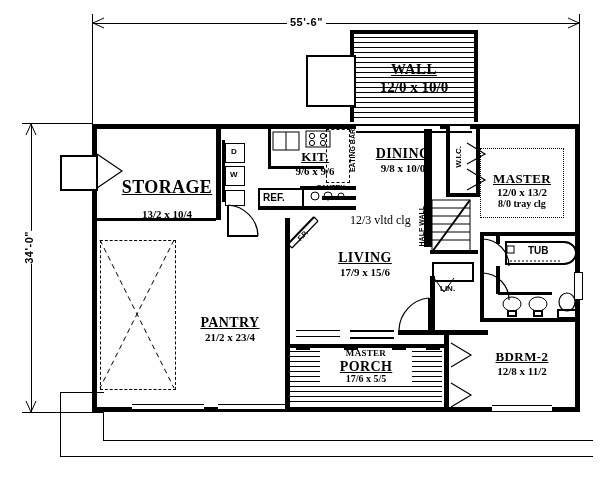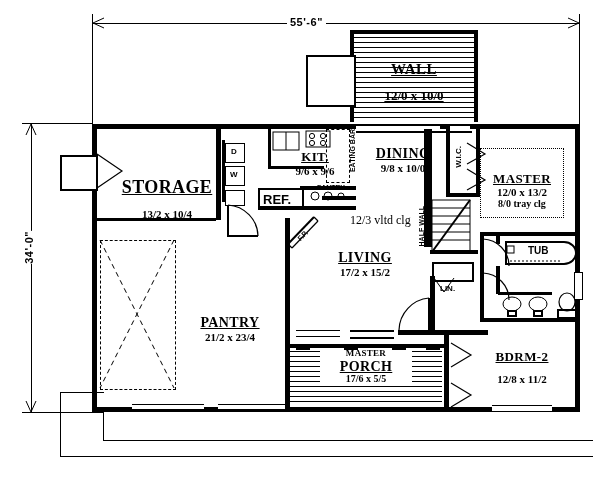--- a/index.html
+++ b/index.html
@@ -85,21 +85,21 @@
   <div class="thinwall" style="left:103px;top:412px;width:1px;height:29px;"></div>
   <div class="thinwall" style="left:103px;top:440px;width:490px;height:1px;"></div>
   <div class="thinwall" style="left:30px;top:412px;width:74px;height:1px;"></div>
 
   <div class="deckhatch" style="left:352px;top:32px;width:124px;height:88px;"></div>
   <div class="wall" style="left:350px;top:30px;width:128px;height:4px;"></div>
   <div class="wall" style="left:350px;top:30px;width:4px;height:92px;"></div>
   <div class="wall" style="left:474px;top:30px;width:4px;height:92px;"></div>
   <div class="rm" style="left:358px;top:61px;width:112px;">
     <div class="nm" style="font-size:15px;">WALL</div>
-    <div class="dm" style="font-size:13px;margin-top:12px;text-decoration:underline;">12/0  x  10/0</div>
+    <div class="dm" style="font-size:15px;margin-top:2px;">12/0  x  10/0</div>
   </div>
 
   <div class="solidbox" style="left:306px;top:55px;width:46px;height:48px;border-width:2px;"></div>
 
   <div class="wall" style="left:92px;top:124px;width:260px;height:5px;"></div>
 
   <div class="wall" style="left:476px;top:124px;width:104px;height:5px;"></div>
 
   <div class="wall" style="left:352px;top:124px;width:124px;height:5px;"></div>
 
@@ -167,21 +167,21 @@
 
   <svg class="abs" style="left:305px;top:130px;width:26px;height:18px;">
     <rect class="swthin" x="1" y="1" width="24" height="16"></rect>
     <circle class="swthin" cx="7" cy="6" r="2.6"></circle>
     <circle class="swthin" cx="18" cy="6" r="2.6"></circle>
     <circle class="swthin" cx="7" cy="13" r="2.6"></circle>
     <circle class="swthin" cx="18" cy="13" r="2.6"></circle>
   </svg>
 
   <div class="solidbox" style="left:258px;top:188px;width:42px;height:18px;border-width:2px;"></div>
-  <div class="tiny" style="left:263px;top:193px;font-size:13px;text-align:center;">REF.</div>
+  <div class="tiny" style="left:263px;top:193px;font-size:10px;text-align:center;">REF.</div>
 
   <div class="wall" style="left:258px;top:206px;width:98px;height:4px;"></div>
   <div class="wall" style="left:300px;top:186px;width:56px;height:4px;"></div>
   <svg class="abs" style="left:306px;top:188px;width:44px;height:16px;">
     <circle class="swthin" cx="9" cy="8" r="4"></circle>
     <circle class="swthin" cx="22" cy="8" r="4"></circle>
     <circle class="swthin" cx="35" cy="8" r="3"></circle>
   </svg>
   <div class="tiny vert" style="left:349px;top:129px;font-size:7px;">EATING BAR</div>
 
@@ -193,21 +193,21 @@
     <div class="nm" style="font-size:14px;">DINING</div>
     <div class="dm" style="font-size:11px;margin-top:2px;">9/8  x  10/0</div>
   </div>
 
   <div class="fill" style="left:356px;top:124px;width:116px;height:5px;background:#fff;
               border-top:2px solid #000;border-bottom:2px solid #000;"></div>
 
   <div class="note" style="left:334px;top:213px;font-size:12px;font-weight:normal;">12/3  vltd clg</div>
   <div class="rm" style="left:312px;top:250px;width:106px;">
     <div class="nm" style="font-size:14px;">LIVING</div>
-    <div class="dm" style="font-size:11px;margin-top:2px;">17/2  x  15/2</div>
+    <div class="dm" style="font-size:11px;margin-top:2px;">17/9  x  15/6</div>
   </div>
 
   <svg class="abs" style="left:288px;top:214px;width:42px;height:42px;">
     <path class="sw2" d="M0 30 L26 3"></path>
     <path class="sw" d="M4 34 L30 7"></path>
     <path class="sw" d="M0 30 L4 34 M26 3 L30 7"></path>
   </svg>
   <div class="tiny" style="left:297px;top:232px;font-size:7px;transform:rotate(-45deg);">F.P.</div>
 
   <div class="wall" style="left:424px;top:129px;width:5px;height:118px;"></div>
@@ -288,21 +288,21 @@
     <path class="sw" d="M1 1 A27 27 0 0 1 27 28"></path>
     <path class="sw2" d="M1 1 L1 28"></path>
   </svg>
   <div class="wall" style="left:480px;top:236px;width:4px;height:86px;"></div>
   <div class="wall" style="left:480px;top:318px;width:100px;height:4px;"></div>
   <div class="wall" style="left:496px;top:266px;width:4px;height:28px;"></div>
   <div class="wall" style="left:496px;top:236px;width:4px;height:8px;"></div>
 
   <div class="rm" style="left:472px;top:350px;width:100px;">
     <div class="nm" style="font-size:13px;">BDRM-2</div>
-    <div class="dm" style="font-size:11px;margin-top:10px;">12/8  x  11/2</div>
+    <div class="dm" style="font-size:11px;margin-top:2px;">12/8  x  11/2</div>
   </div>
   <div class="wall" style="left:444px;top:335px;width:5px;height:74px;"></div>
   <svg class="abs" style="left:450px;top:342px;width:24px;height:26px;">
     <path class="sw" d="M1 1 L21 13 L1 25"></path>
   </svg>
   <svg class="abs" style="left:450px;top:382px;width:24px;height:26px;">
     <path class="sw" d="M1 1 L21 13 L1 25"></path>
   </svg>
 
   <div class="fill" style="left:492px;top:405px;width:60px;height:5px;background:#fff;

